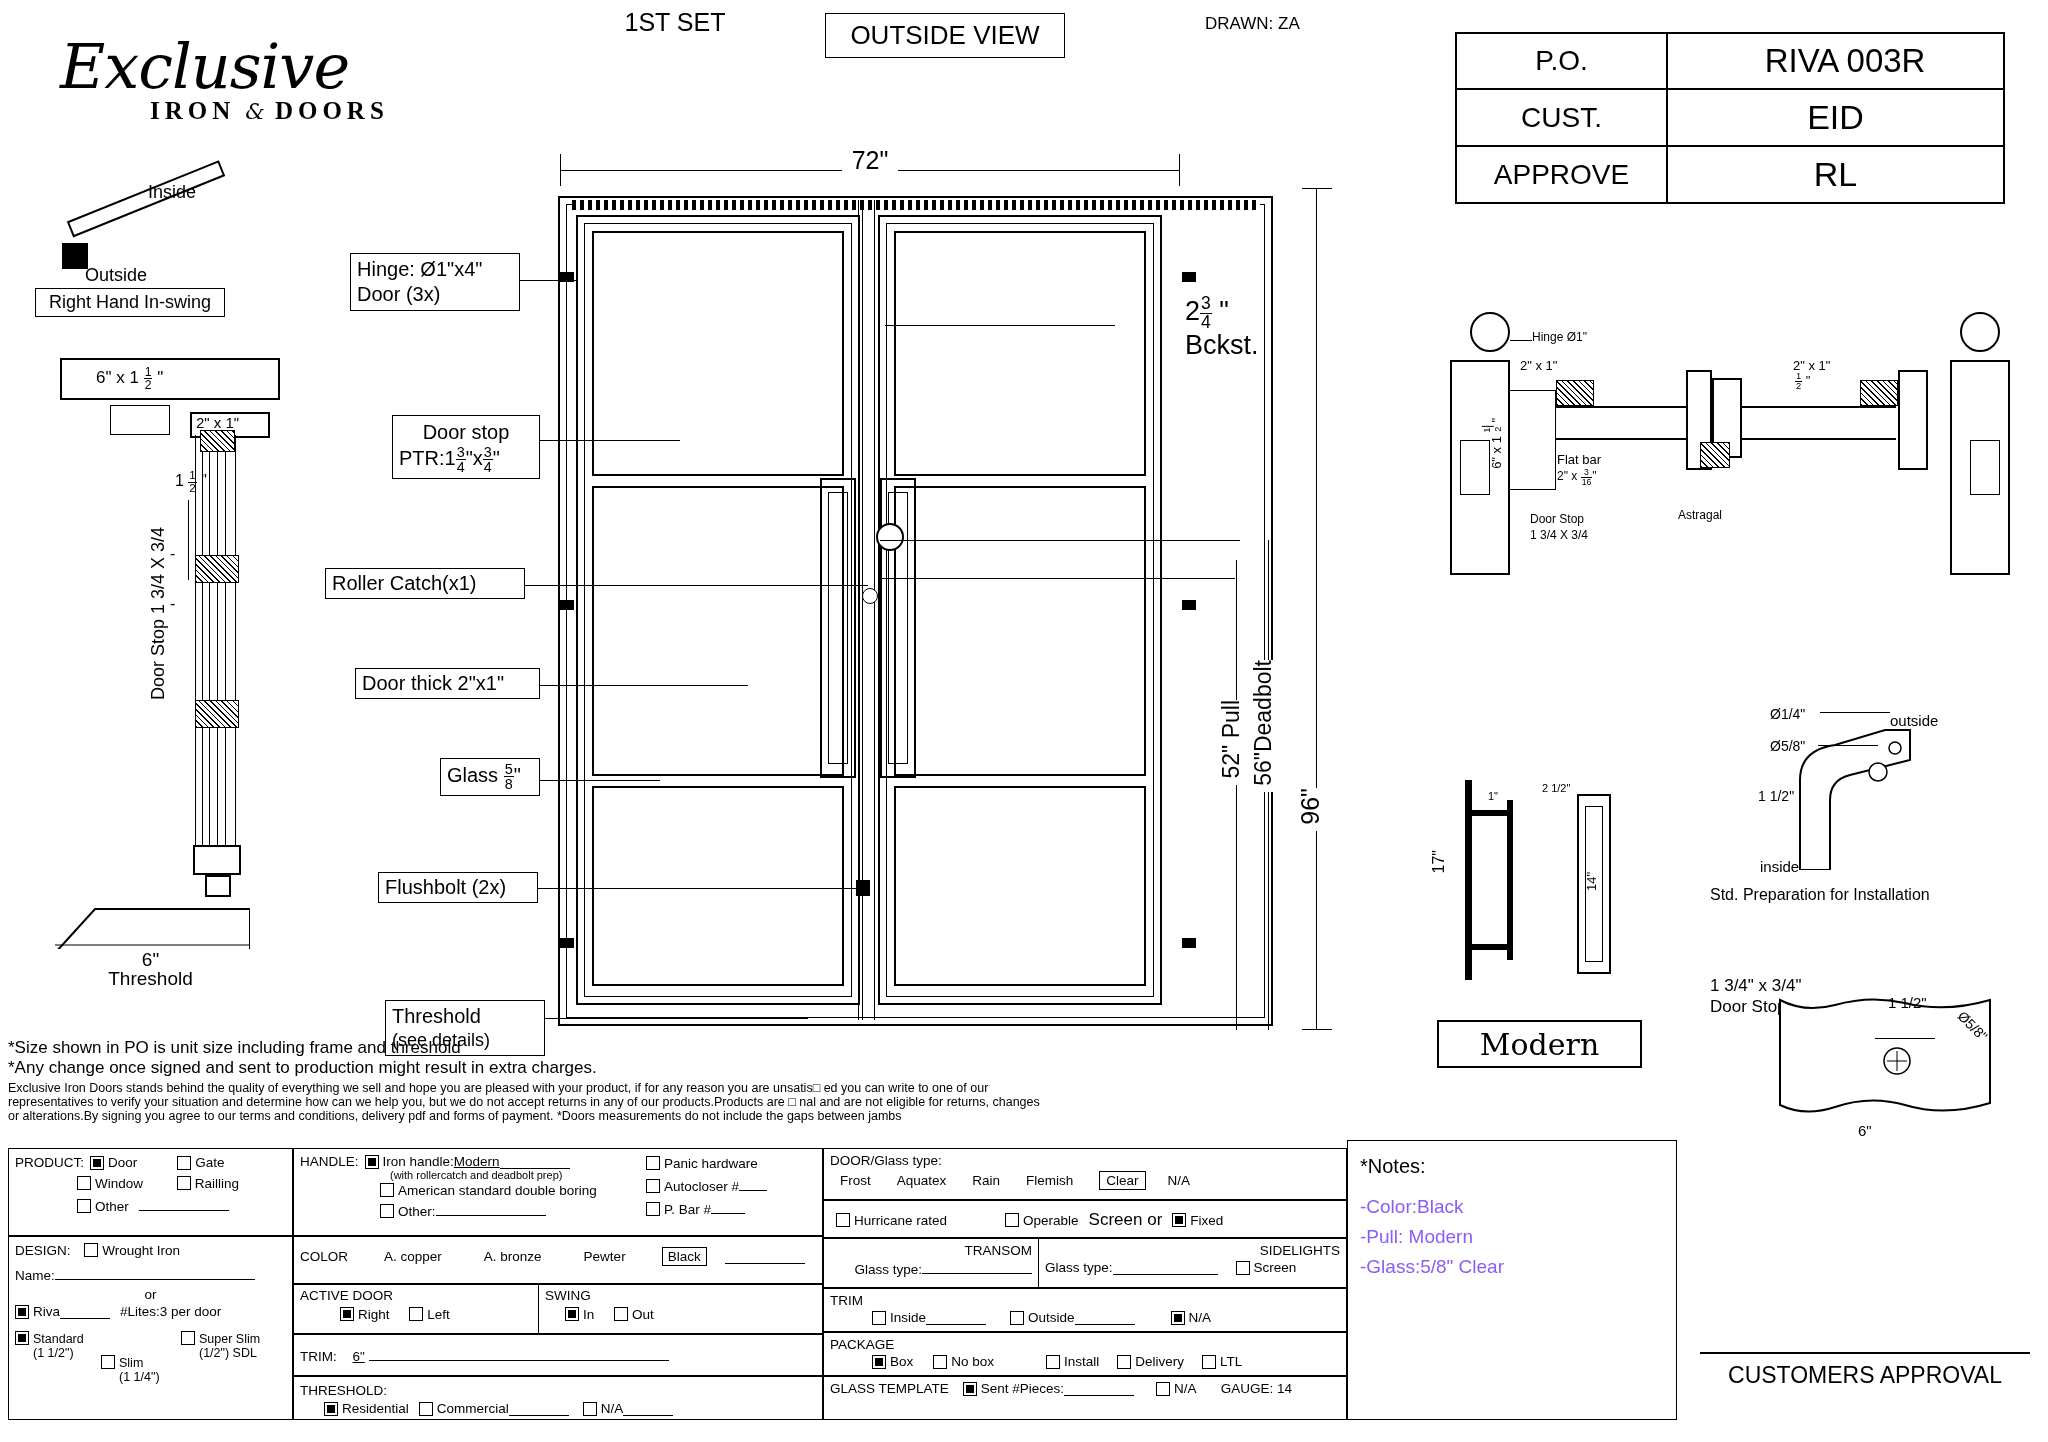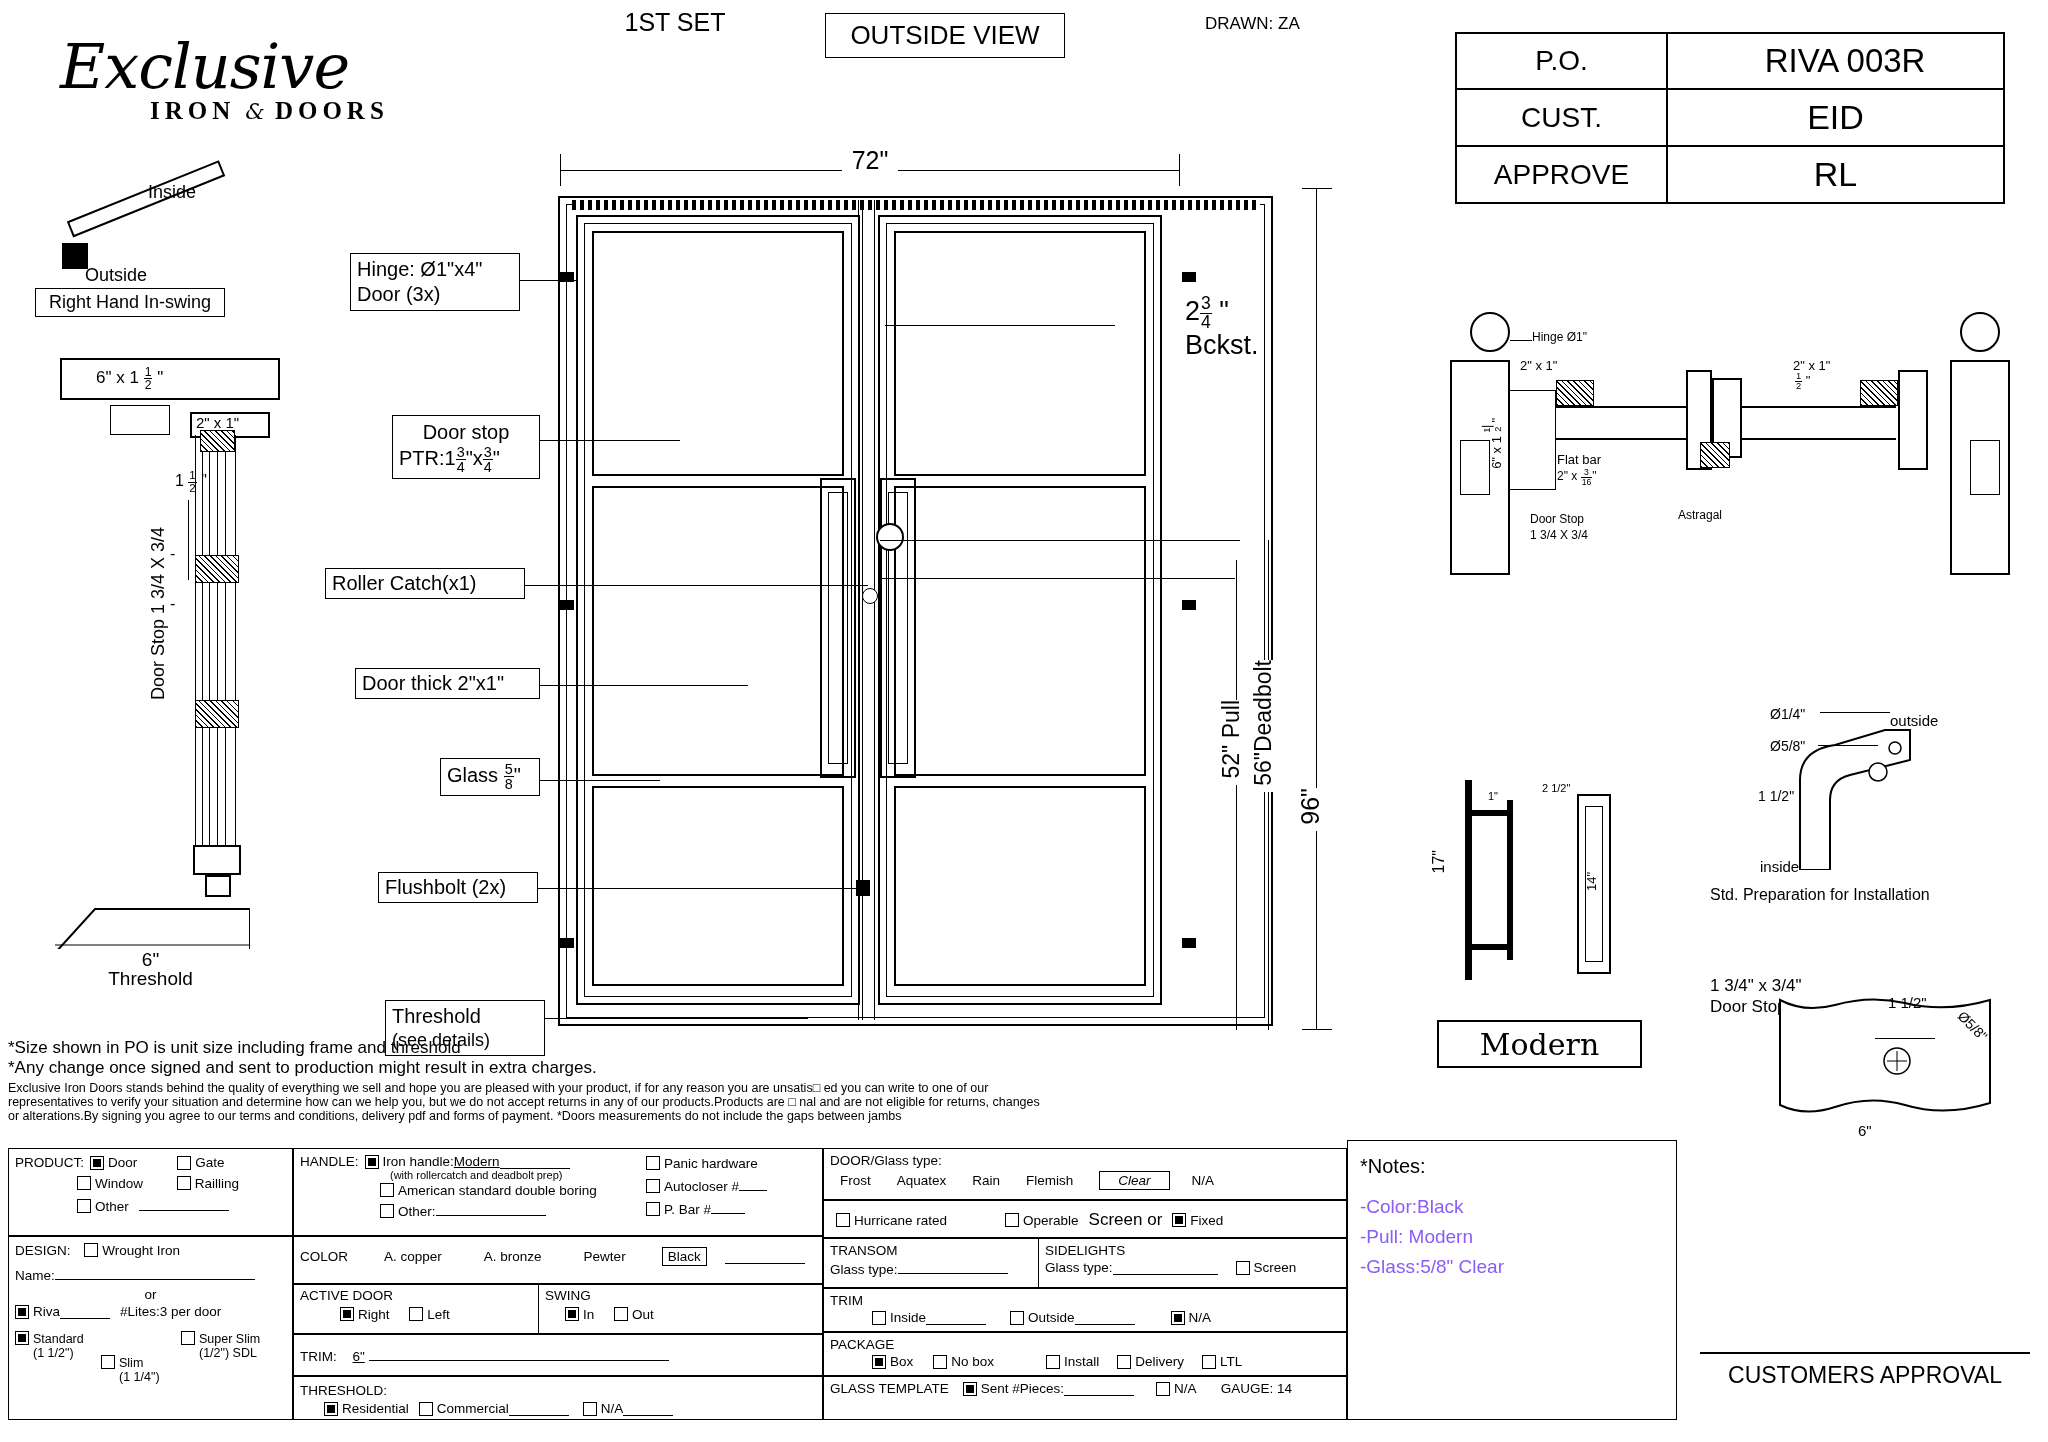--- a/index.html
+++ b/index.html
@@ -403,40 +403,40 @@
 </div>
 
 <div class="abs formbox" style="left:823px;top:1148px;width:524px;height:52px;">
   <div class="fs" style="padding:4px 6px;">
     <div>DOOR/Glass type:</div>
     <div style="margin-top:3px;display:flex;align-items:center;">
       <span style="margin-left:10px;">Frost</span>
       <span style="margin-left:26px;">Aquatex</span>
       <span style="margin-left:26px;">Rain</span>
       <span style="margin-left:26px;">Flemish</span>
-      <span style="margin-left:26px;border:1.5px solid #000;padding:1px 18px;font-style:italic;">Clear</span>
+      <span style="margin-left:26px;border:1.5px solid #000;padding:1px 6px;">Clear</span>
       <span style="margin-left:22px;">N/A</span>
     </div>
   </div>
 </div>
 
 <div class="abs formbox" style="left:823px;top:1200px;width:524px;height:38px;">
   <div class="fs" style="padding:9px 6px;display:flex;align-items:center;">
     <span class="chk" style="margin-left:6px;"></span>
       <span>Hurricane rated</span>
     <span class="chk" style="margin-left:58px;"></span>
       <span>Operable</span>
     <span style="margin-left:10px;font-size:17px;">Screen or</span>
     <span class="chk on" style="margin-left:10px;"></span>
       <span>Fixed</span>
   </div>
 </div>
 
 <div class="abs formbox" style="left:823px;top:1238px;width:524px;height:50px;">
-  <div style="display:flex;height:100%;">
+  <div style="display:flex;height:100%;text-align:right;">
     <div class="fs" style="width:215px;padding:4px 6px;border-right:1.5px solid #000;box-sizing:border-box;">
       <div>TRANSOM</div>
       <div style="margin-top:2px;"><span>Glass type:</span><span class="ul" style="min-width:110px;"></span></div>
     </div>
     <div class="fs" style="flex:1;padding:4px 6px;">
       <div>SIDELIGHTS</div>
       <div style="margin-top:2px;display:flex;align-items:center;">
         <span>Glass type:</span>
           <span class="ul" style="min-width:105px;"></span>
         <span class="chk" style="margin-left:18px;"></span>

